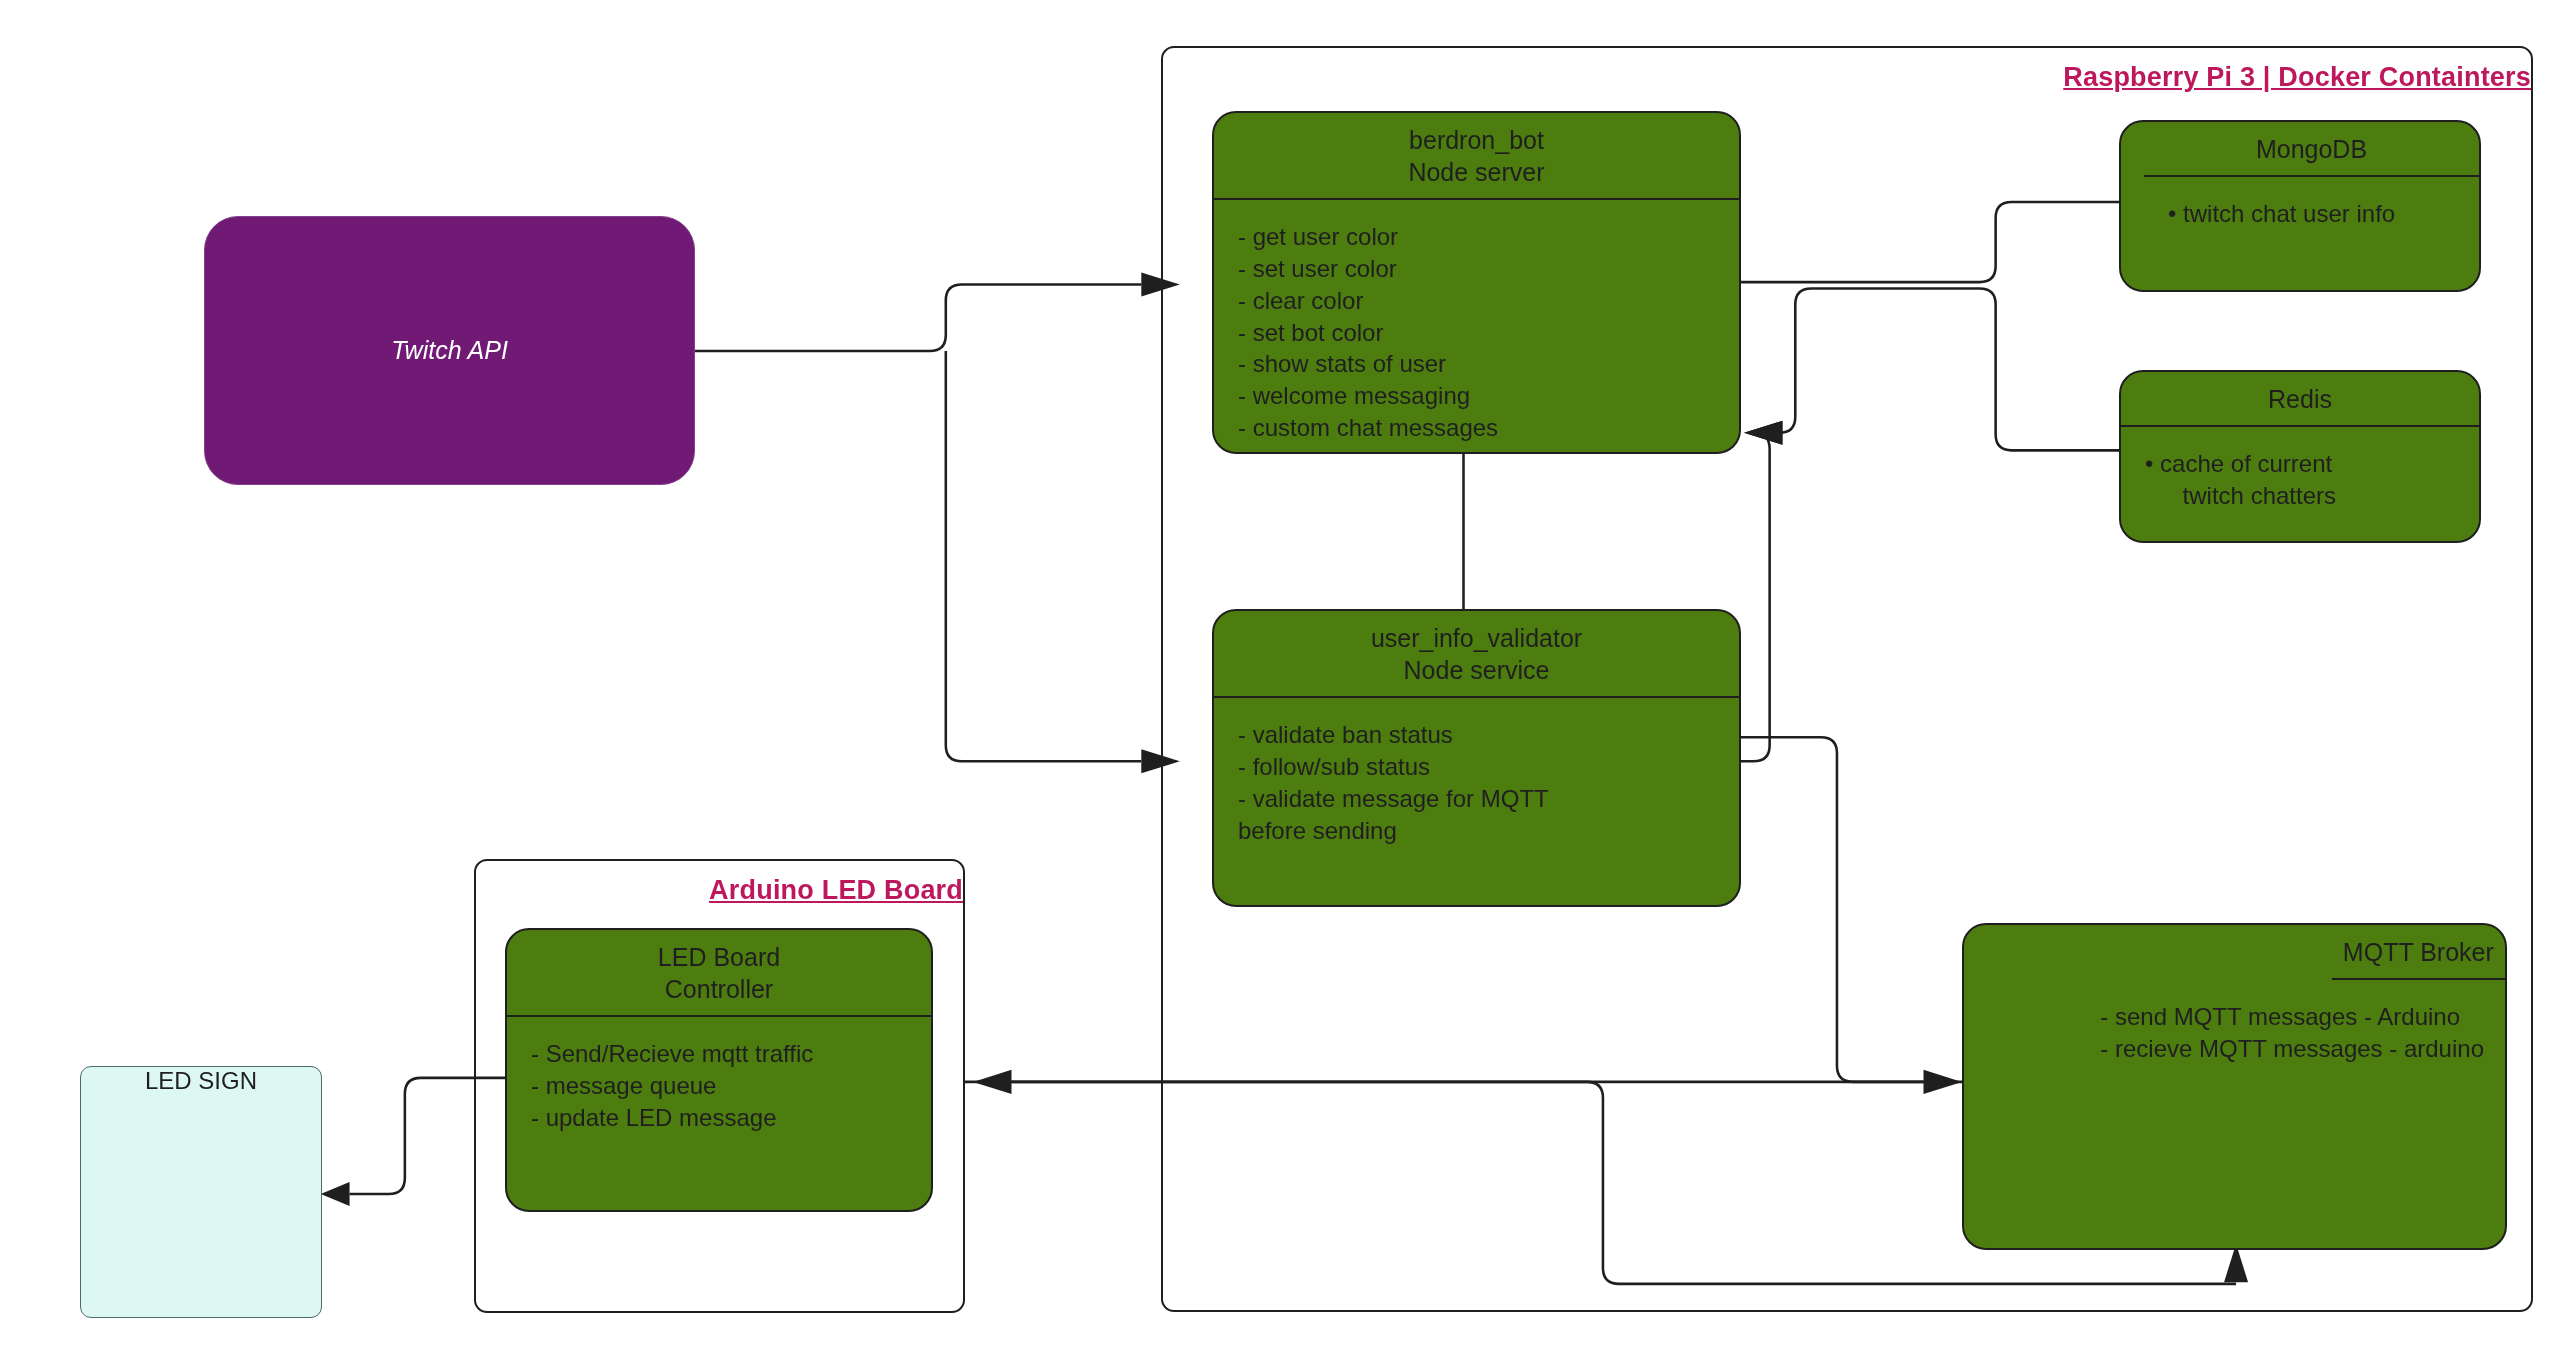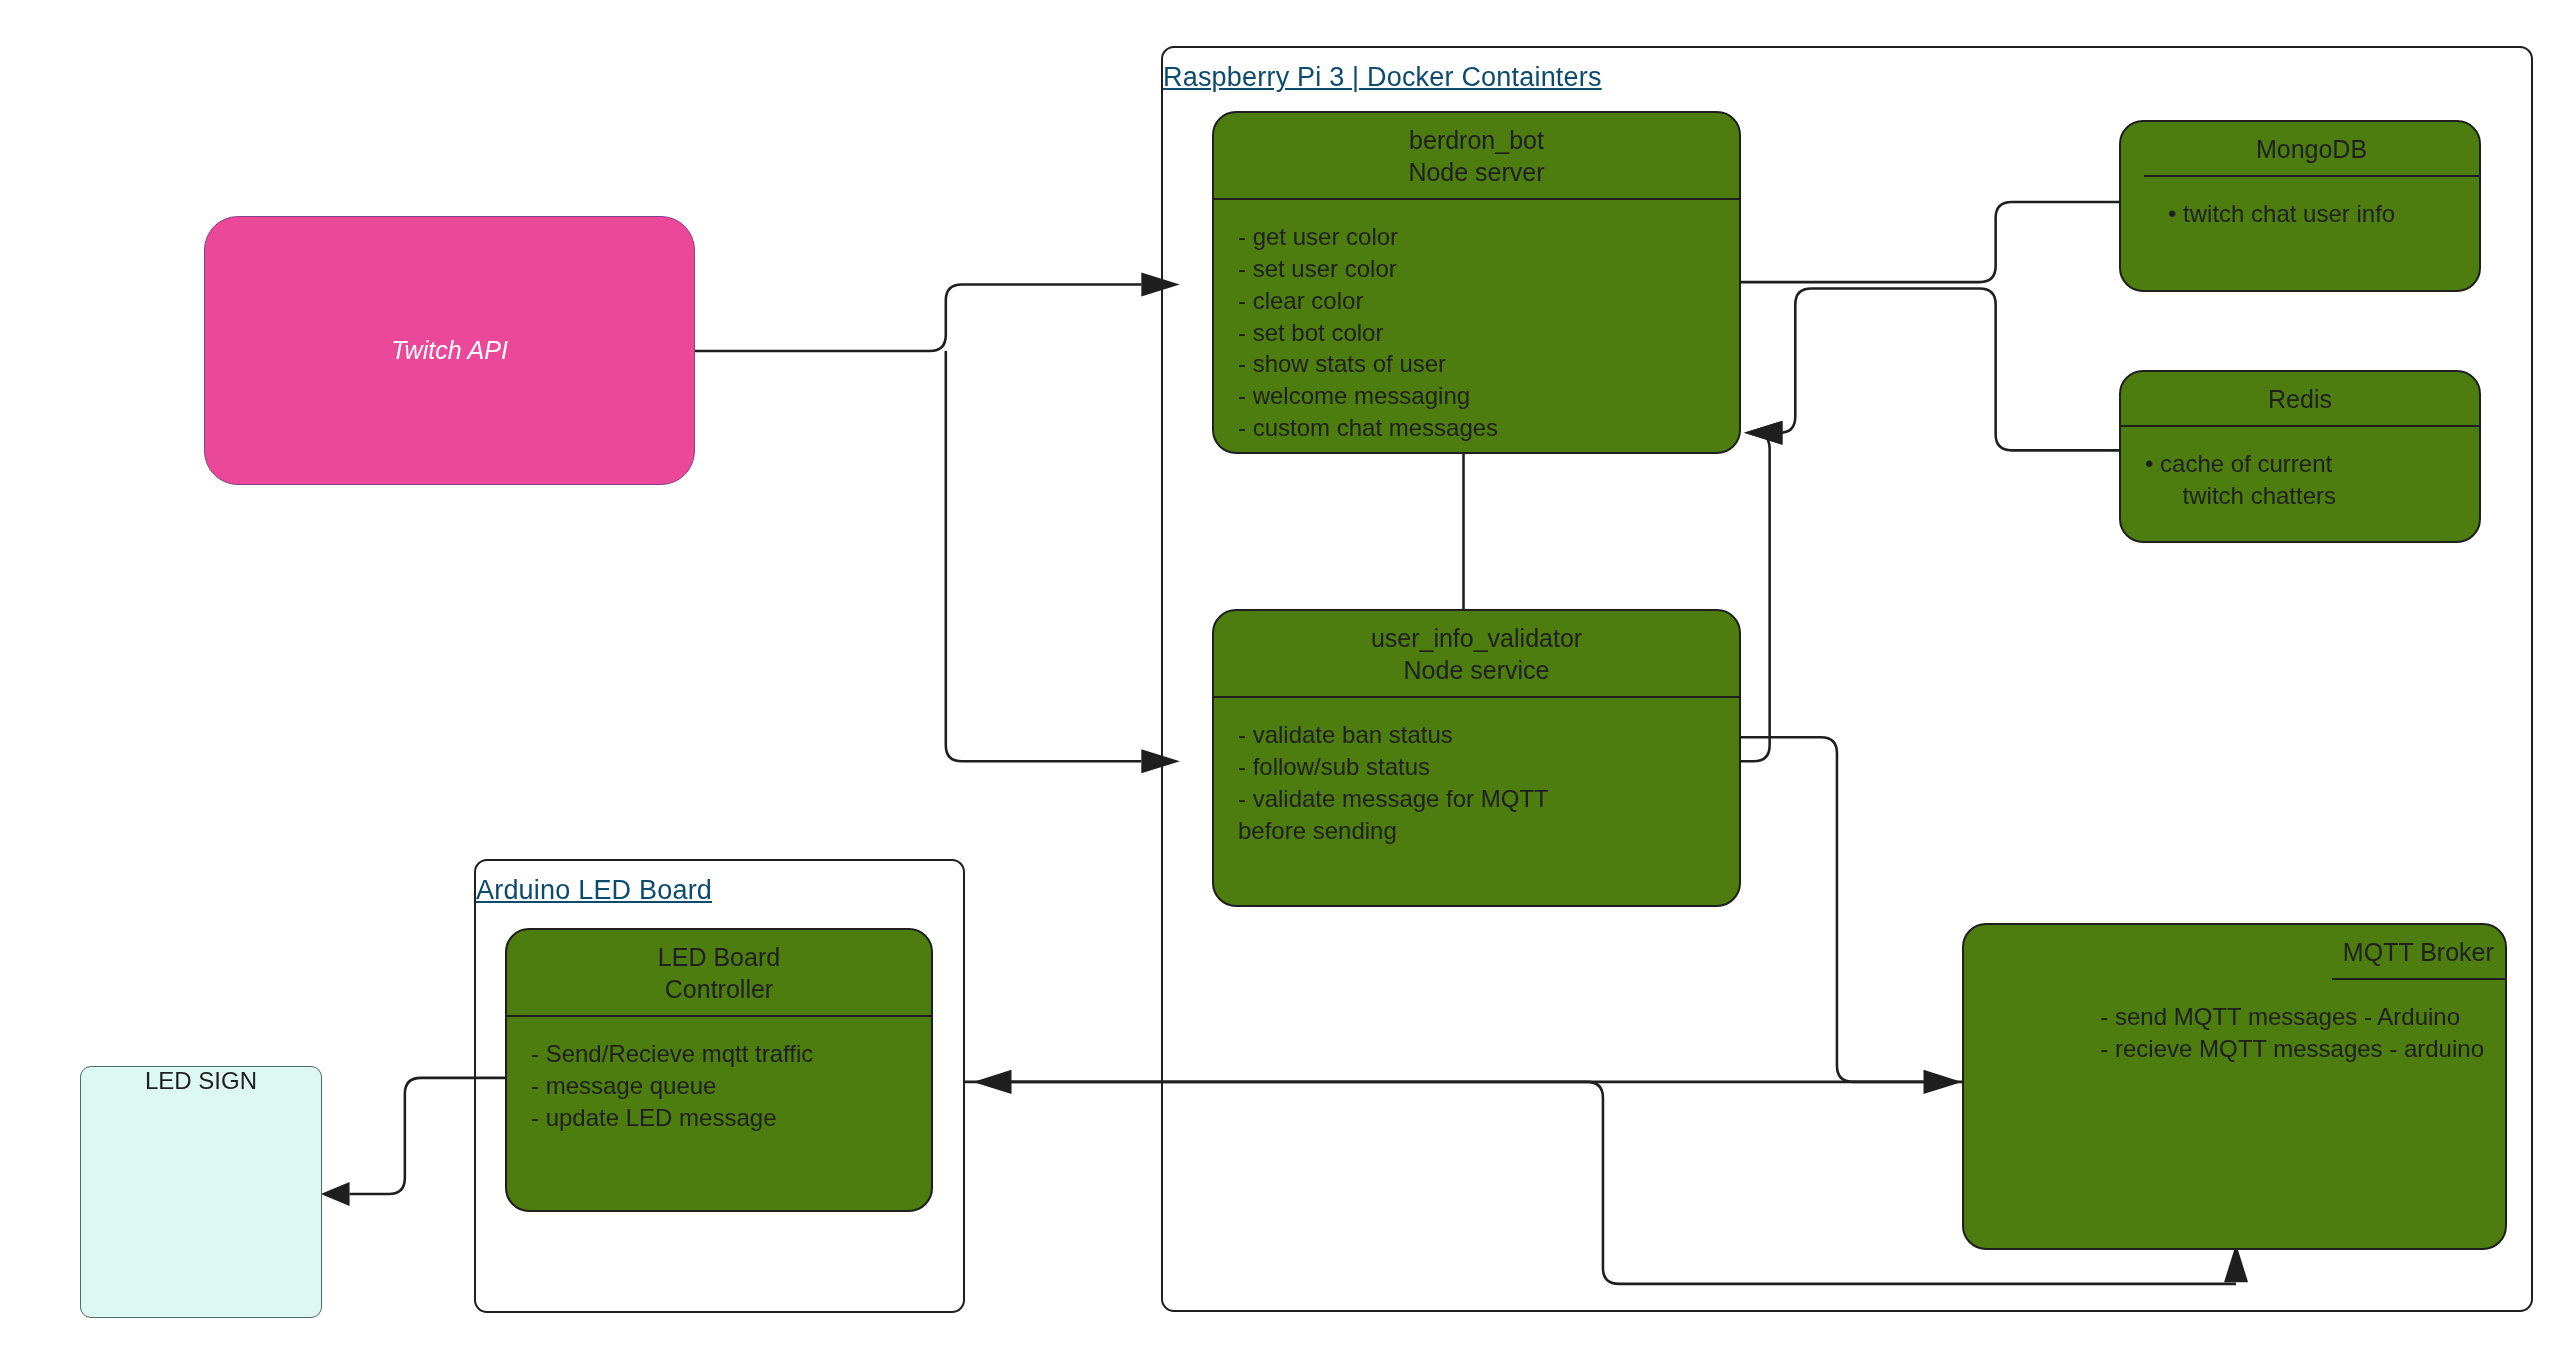--- a/index.html
+++ b/index.html
@@ -44,24 +44,24 @@
   }
   .group-box {
     position: absolute;
     box-sizing: border-box;
     z-index: 1;
     background: transparent;
     border: 2.4px solid #1f1f1f;
     border-radius: 13px;
   }
   .group-title {
-    text-align: left;
+    text-align: right;
     font-size: 27px;
-    font-weight: normal;
-    color: #0c4a6e;
+    font-weight: bold;
+    color: #be185d;
     text-decoration: underline;
     margin-top: 14.4px;
     letter-spacing: 0.2px;
   }
   
   .uml {
     display: flex;
     flex-direction: column;
   }
   .uml-head {
@@ -83,21 +83,21 @@
   .uml-body.bulleted .row {
     padding-left: 17.6px;
     text-indent: -17.6px;
   }
 
   
   .twitch-api {
     position: absolute;
     z-index: 2;
     box-sizing: border-box;
-    background: #ec4899;
+    background: #701a75;
     border: 1.6px solid #84428c;
     border-radius: 34px;
     display: flex;
     align-items: center;
     justify-content: center;
     color: #ffffff;
     font-size: 25px;
     font-style: italic;
   }
   .led-sign {

